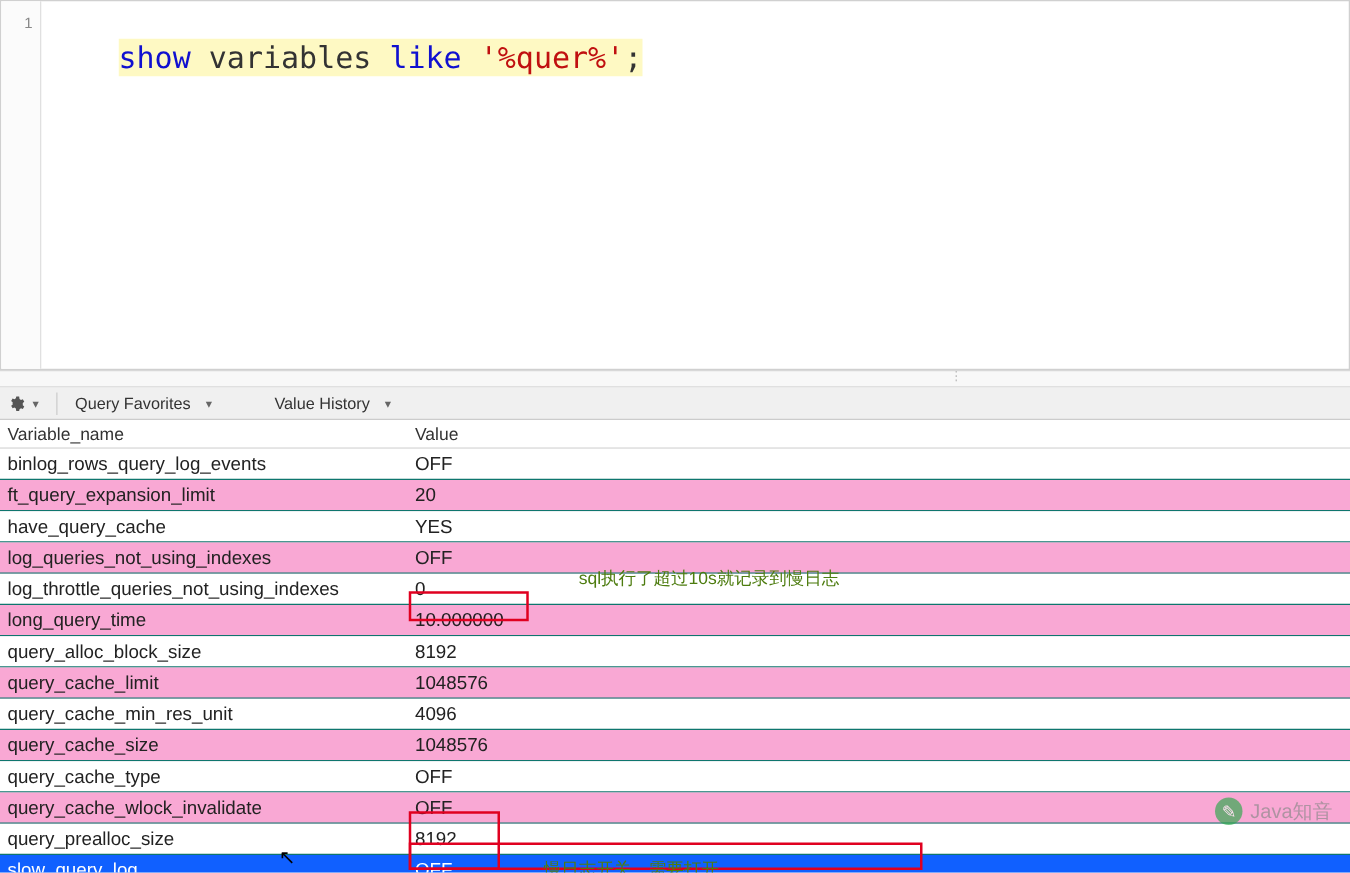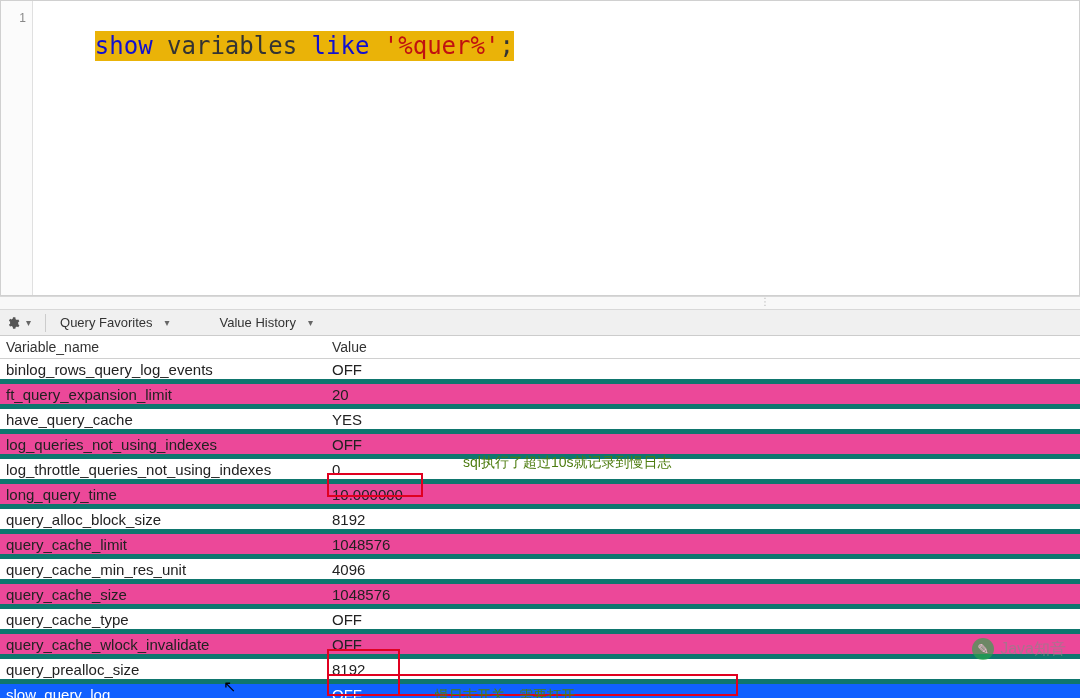--- a/index.html
+++ b/index.html
@@ -42,21 +42,21 @@
     white-space: pre;
   }
   .code-line {
     height: 30px;
   }
   .kw { color: #1010d0; }
   .ident { color: #333; }
   .str { color: #c01010; }
   .punct { color: #333; }
   .highlight-bg {
-    background: #eab308;
+    background: #fef9c3;
     display: inline-block;
     text-align: center;
   }
   .splitter-handle {
     height: 14px;
     background: #f8f8f8;
     border-top: 1px solid #d8d8d8;
     border-bottom: 1px solid #d8d8d8;
     text-align: right;
     padding-right: 310px;
@@ -94,25 +94,25 @@
   .col-name { width: 326px; padding-left: 6px; display: flex; align-items: center; }
   .col-value { flex: 1; padding-left: 6px; display: flex; align-items: center; }
   .results-body {
     font-size: 15px;
     color: #222;
   }
   .row {
     height: 25px;
     display: flex;
     align-items: center;
-    border-bottom: 5px solid #0f766e;
+    border-bottom: 1px solid #0f766e;
     background: #fff;
     position: relative;
   }
-  .row.alt { background: #ec4899; }
+  .row.alt { background: #f9a8d4; }
   .row.selected { background: #1060ff; color: #fff; }
   .row .cell-name { width: 326px; padding-left: 6px; }
   .row .cell-value { flex: 1; padding-left: 6px; position: relative; }
   .annot {
     position: absolute;
     color: #4d7c0f;
     font-size: 14px;
     white-space: nowrap;
     pointer-events: none;
   }

